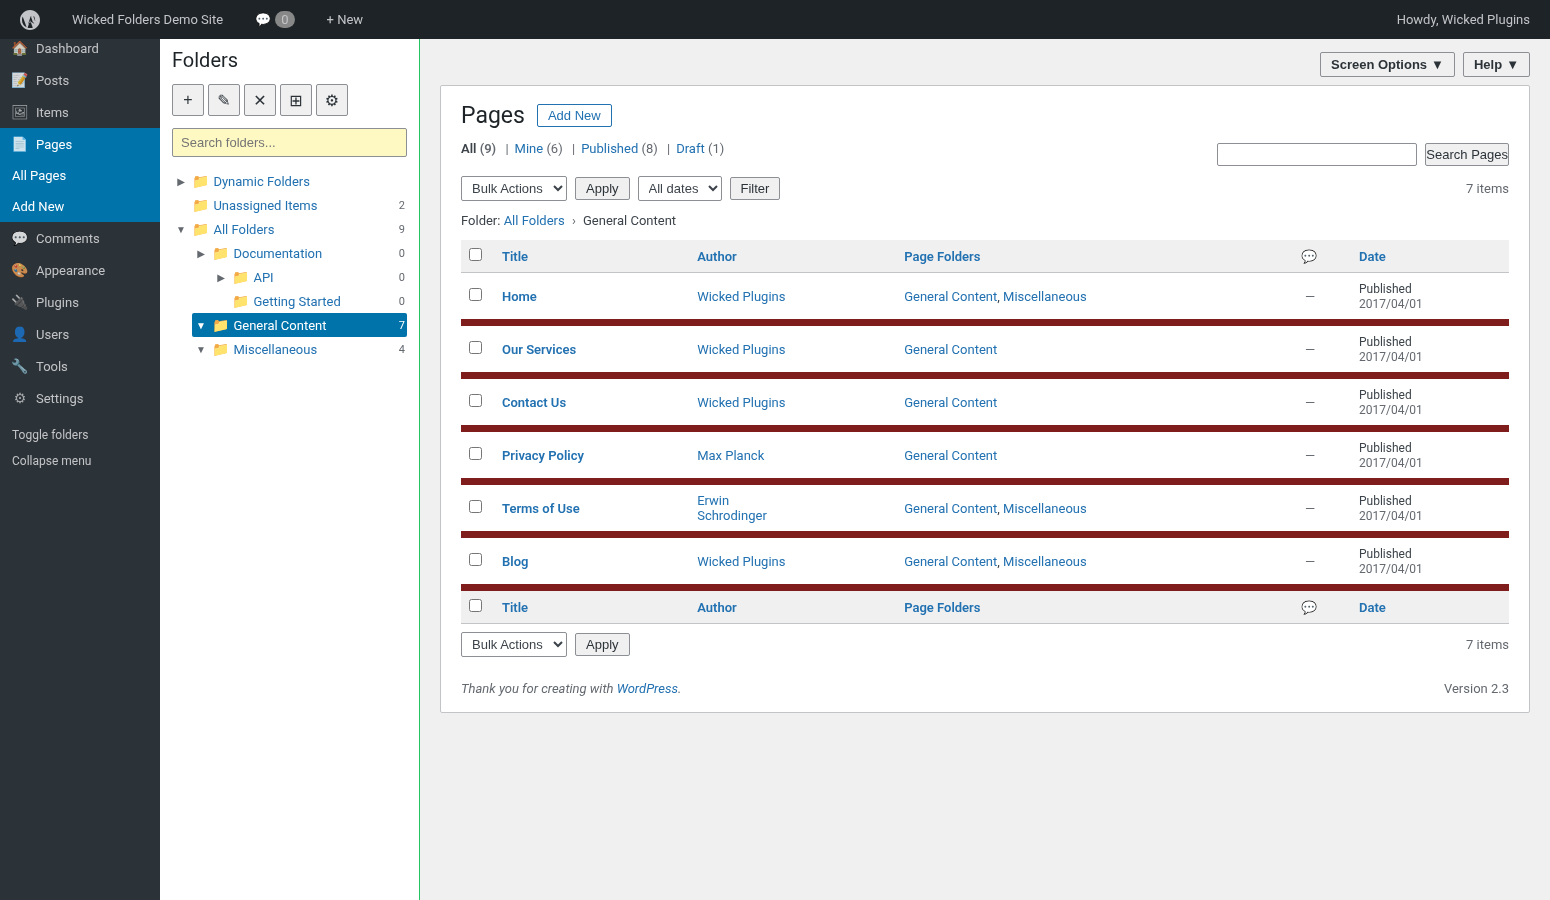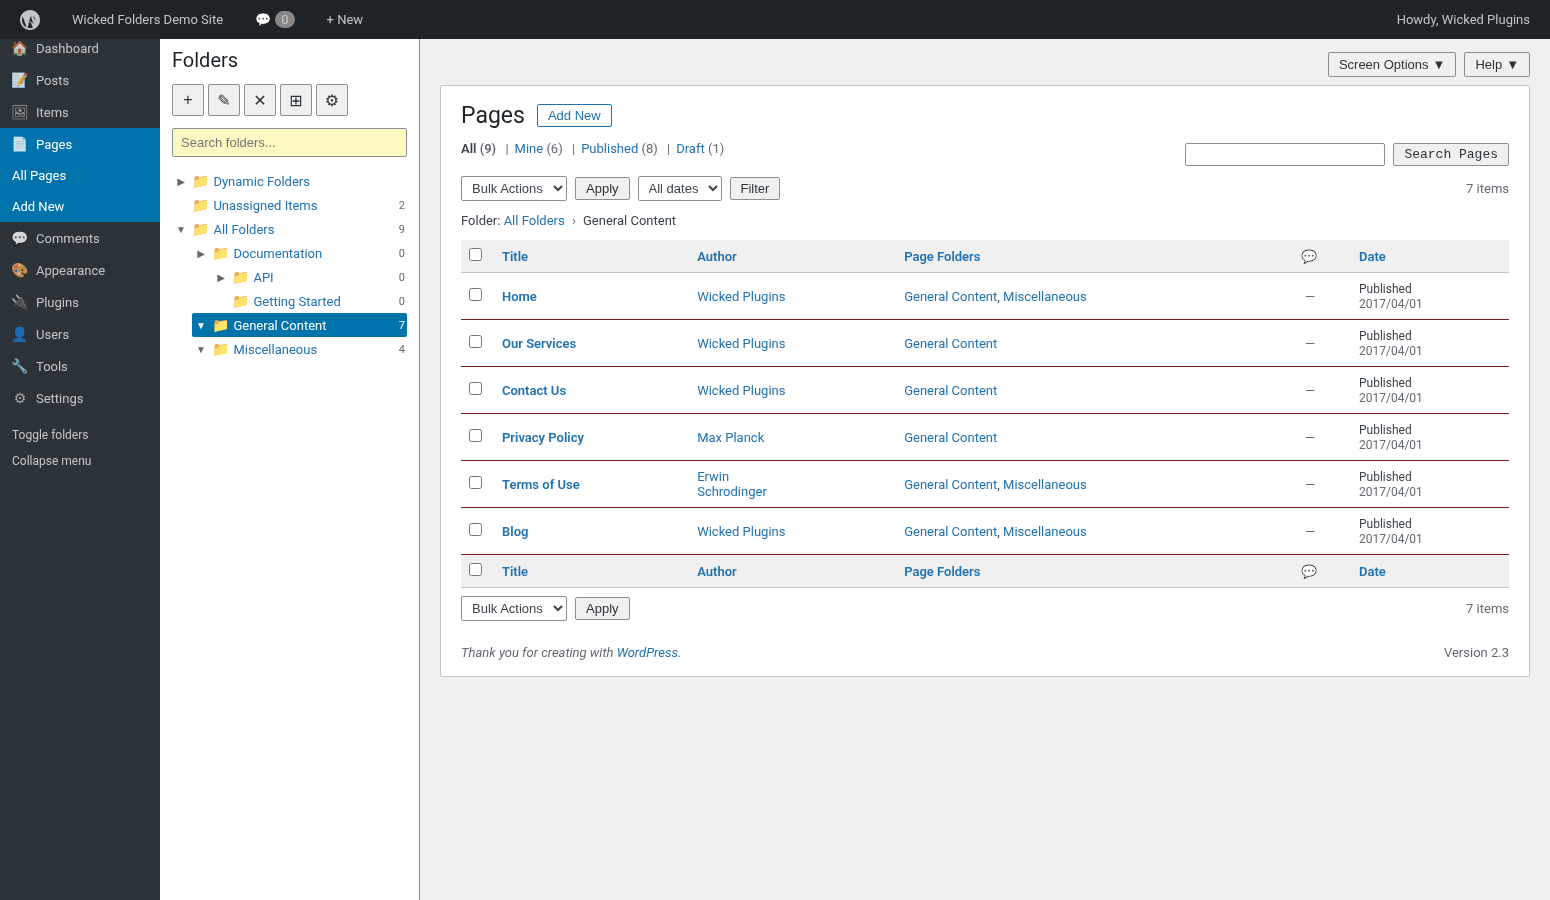--- a/index.html
+++ b/index.html
@@ -93,21 +93,21 @@
     .page-header-top {
       display: flex;
       align-items: center;
       justify-content: flex-end;
       margin-bottom: 8px;
       gap: 8px;
     }
     .screen-options-btn, .help-btn {
       background: #f0f0f1; border: 1px solid #8c8f94; border-radius: 2px;
       padding: 4px 10px; font-size: 13px; cursor: pointer; color: #2c3338;
-      display: flex; align-items: center; gap: 4px;
+      display: flex; align-items: center; gap: 4px; font-weight: bold;
     }
 
     .wrap { background: #fff; border: 1px solid #c3c4c7; border-radius: 2px; padding: 16px 20px; }
 
     .page-title-row { display: flex; align-items: center; gap: 12px; margin-bottom: 12px; }
     .page-title { font-size: 23px; font-weight: 400; color: #1d2327; }
     .add-new-btn {
       background: #fff; border: 1px solid #2271b1; color: #2271b1;
       padding: 3px 10px; font-size: 13px; border-radius: 2px; cursor: pointer;
     }
@@ -135,36 +135,36 @@
     .tablenav-right { margin-left: auto; display: flex; align-items: center; gap: 8px; }
     .items-count { font-size: 13px; color: #646970; }
 
     .search-row { display: flex; align-items: center; justify-content: flex-end; gap: 8px; margin-bottom: 12px; }
     .search-row input {
       padding: 3px 8px; border: 1px solid #8c8f94; border-radius: 2px; font-size: 13px;
       width: 200px; color: #3c434a;
     }
     .search-pages-btn {
       background: #f0f0f1; border: 1px solid #8c8f94; border-radius: 2px;
-      padding: 3px 10px; font-size: 13px; cursor: pointer; color: #2c3338; font-family: Liberation Mono, monospace;
+      padding: 3px 0; font-size: 13px; cursor: pointer; color: #2c3338;
     }
 
     .breadcrumb { margin-bottom: 8px; font-size: 13px; color: #3c434a; padding: 4px 0; }
     .breadcrumb a { color: #2271b1; text-decoration: none; }
     .breadcrumb .sep { margin: 0 4px; color: #646970; }
 
     
     .wp-list-table { width: 100%; border-collapse: collapse; font-size: 13px; }
     .wp-list-table th {
       background: #f0f0f1; border-bottom: 1px solid #c3c4c7;
       padding: 8px 12px; text-align: left; font-weight: 600; color: #2271b1;
       cursor: pointer;
     }
     .wp-list-table th.check-column { width: 28px; padding: 8px; }
-    .wp-list-table td { padding: 8px 12px; border-bottom: 1px solid #7f1d1d; vertical-align: middle; }
+    .wp-list-table td { padding: 8px 12px; border-bottom: 7px solid #7f1d1d; vertical-align: middle; }
     .wp-list-table .check-column { width: 28px; padding: 8px; }
     .wp-list-table input[type=checkbox] { cursor: pointer; }
     .page-title-link { color: #2271b1; text-decoration: none; font-weight: 600; }
     .author-link { color: #2271b1; text-decoration: none; }
     .folder-link { color: #2271b1; text-decoration: none; }
     .date-status { color: #3c434a; font-size: 12px; }
     .date-val { color: #646970; font-size: 12px; }
     .comment-dash { color: #646970; }
 
     

